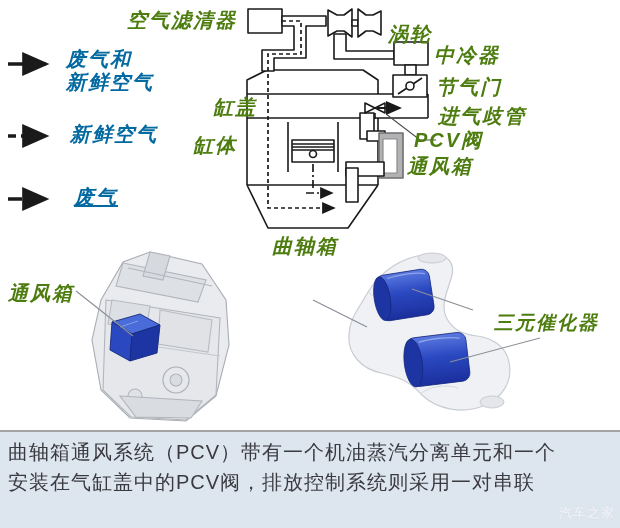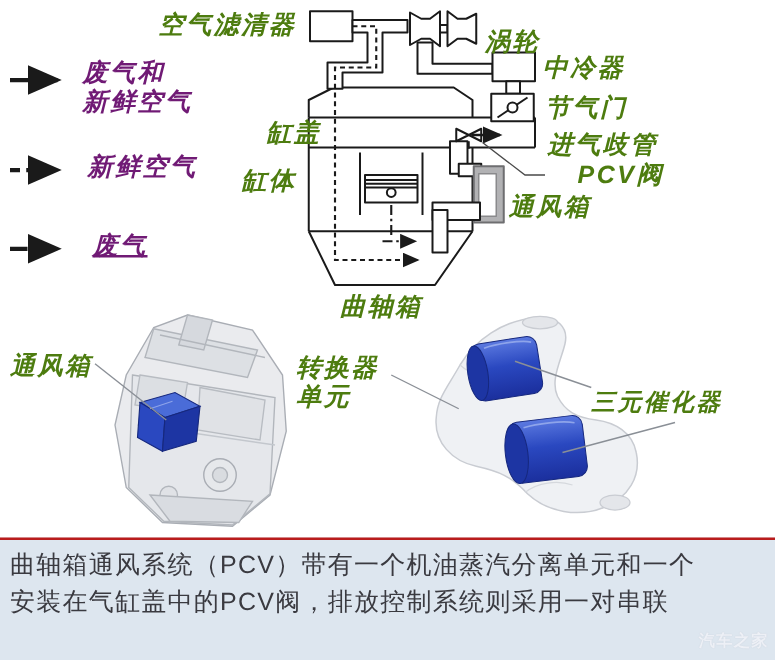--- a/index.html
+++ b/index.html
@@ -5,25 +5,25 @@
   html,body{margin:0;padding:0;background:#fff;}
   .stage{
     position:relative;width:620px;height:528px;overflow:hidden;
     background:#ffffff;font-family:"Liberation Sans",sans-serif;
   }
   .stage svg{position:absolute;left:0;top:0;}
   .lbl{
     position:absolute;font-style:italic;font-weight:bold;font-size:20px;
     line-height:23px;letter-spacing:2px;color:#4d7c0f;white-space:nowrap;
   }
-  .lbl.red{color:#701a75;}
+  .lbl.red{color:#0369a1;}
   .lbl.small{font-size:19px;}
   .caption{
     position:absolute;left:0;top:430px;width:620px;height:98px;
-    background:#dde6ef;border-top:2px solid #b91c1c;box-sizing:border-box;
+    background:#dde6ef;border-top:2px solid #a3a3a3;box-sizing:border-box;
     padding:5px 8px 0 8px;
   }
   .cap-line{
     font-size:20px;line-height:30px;color:#3a3a40;letter-spacing:1px;
     white-space:nowrap;
   }
   .watermark{
     position:absolute;right:5px;top:504px;font-size:13px;font-weight:bold;
     color:#edf0f6;letter-spacing:1px;text-shadow:0 0 1px #c8cfda;
   }
@@ -175,32 +175,28 @@
     <div>新鲜空气</div>
   </div>
   <div class="lbl red" style="left:70px;top:123px;">新鲜空气</div>
   <div class="lbl red" style="left:74px;top:186px;text-decoration:underline;">废气</div>
 
   <div class="lbl" style="left:127px;top:9px;">空气滤清器</div>
   <div class="lbl" style="left:388px;top:7px;margin-top:16px;">涡轮</div>
   <div class="lbl" style="left:434px;top:44px;">中冷器</div>
   <div class="lbl" style="left:436px;top:76px;">节气门</div>
   <div class="lbl" style="left:438px;top:105px;text-align:center;">进气歧管</div>
-  <div class="lbl" style="left:462px;top:129px;font-style:italic;">PCV阀</div>
+  <div class="lbl" style="left:414px;top:129px;font-style:italic;">PCV阀</div>
   <div class="lbl" style="left:407px;top:155px;">通风箱</div>
   <div class="lbl" style="left:193px;top:96px;margin-left:20px;">缸盖</div>
   <div class="lbl" style="left:193px;top:134px;">缸体</div>
   <div class="lbl" style="left:272px;top:235px;">曲轴箱</div>
 
   <div class="lbl" style="left:8px;top:282px;">通风箱</div>
-  <div class="lbl" style="left:237px;top:284px;">
-    <div>转换器</div>
-    <div>单元</div>
-  </div>
-  <div class="lbl small" style="left:473px;top:311px;">三元催化器</div>
+  <div class="lbl small" style="left:494px;top:311px;">三元催化器</div>
 
   <div class="caption">
     <div class="cap-line">曲轴箱通风系统（PCV）带有一个机油蒸汽分离单元和一个</div>
     <div class="cap-line">安装在气缸盖中的PCV阀，排放控制系统则采用一对串联</div>
   </div>
 
   <div class="watermark">汽车之家</div>
 </div>
 
 </body></html>

